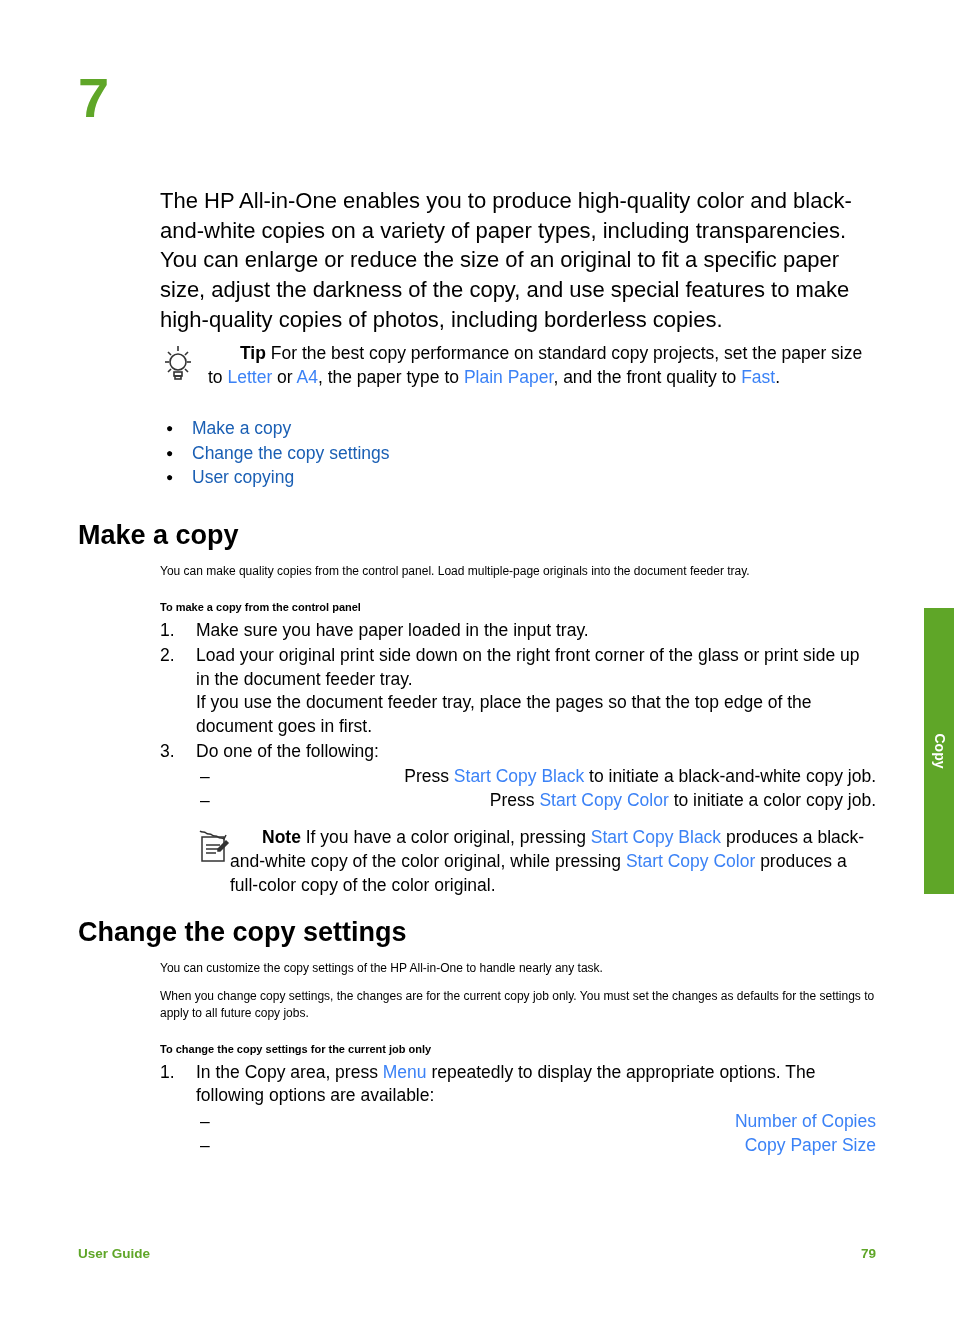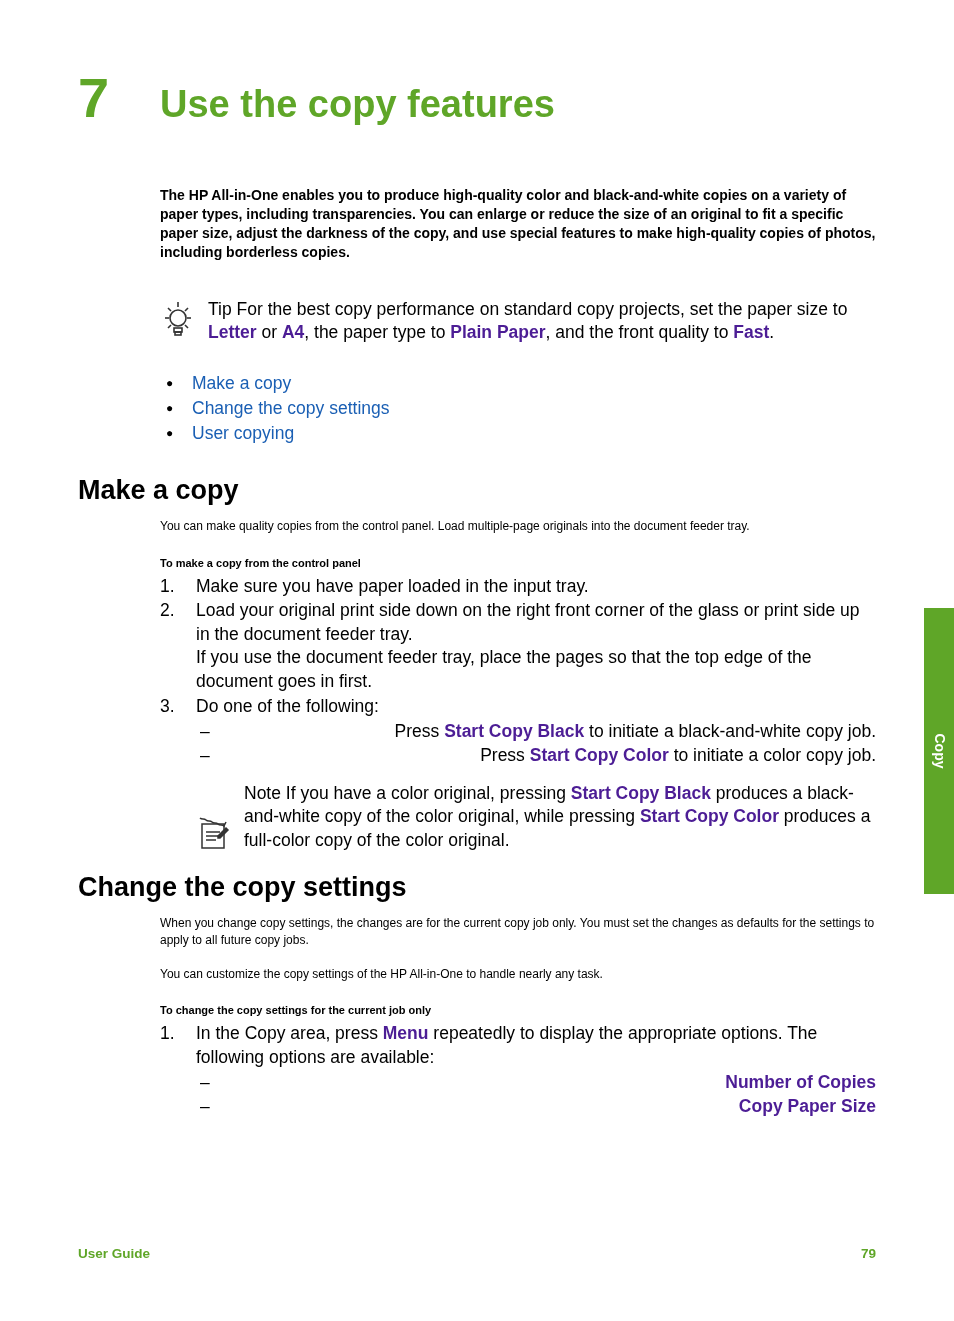--- a/index.html
+++ b/index.html
@@ -30,43 +30,42 @@
     .chapter-title {
       font-size: 38px;
       font-weight: bold;
       color: #5fa628;
       line-height: 1.1;
     }
     .body-indent {
       margin-left: 82px;
     }
     .intro-para {
-      font-size: 14px;
-      line-height: 1.35;
-      margin-bottom: 36px;
-      font-weight: bold;
+      font-size: 22px;
+      line-height: 1.35;
+      margin-bottom: 8px;
     }
     .tip-box {
       display: flex;
       align-items: flex-start;
       margin-bottom: 26px;
       gap: 12px;
     }
     .tip-icon {
       width: 36px;
       height: 42px;
       flex-shrink: 0;
       margin-top: 2px;
     }
     .tip-text {
       font-size: 17.5px;
       line-height: 1.35;
     }
-    .bold-label { font-weight: normal; }
-    .orange { color: #4c1d95; font-weight: bold; }
+    .bold-label { font-weight: bold; margin-left: 32px; }
+    .orange { color: #3b82f6; font-weight: normal; }
     .toc {
       list-style: none;
       margin-bottom: 30px;
     }
     .toc li {
       font-size: 17.5px;
       line-height: 1.42;
       position: relative;
       padding-left: 32px;
     }
@@ -130,22 +129,21 @@
       text-align: right;
     }
     .sub-list li::before {
       content: "–";
       position: absolute;
       left: 4px;
       top: 0;
     }
     .note-box {
       display: flex;
-      align-items: flex-end;
-      gap: 14px;
+      align-items: flex-start;
       margin-top: 14px;
       margin-bottom: 20px;
       margin-left: 36px;
     }
     .note-icon {
       width: 34px;
       height: 36px;
       flex-shrink: 0;
       margin-top: 3px;
     }
@@ -183,21 +181,20 @@
       color: #5fa628;
     }
   </style>
 </head>
 <body>
 
 <div class="content">
 
   <div class="chapter-header">
     <div class="chapter-number">7</div>
-    <div class="chapter-title">Use the copy features</div>
   </div>
 
   <div class="body-indent">
     <p class="intro-para">The HP All-in-One enables you to produce high-quality color and black-and-white copies on a variety of paper types, including transparencies. You can enlarge or reduce the size of an original to fit a specific paper size, adjust the darkness of the copy, and use special features to make high-quality copies of photos, including borderless copies.</p>
 
     <div class="tip-box">
       <svg class="tip-icon" viewBox="0 0 36 42">
         <g stroke="#333" stroke-width="1.6" fill="none">
           <circle cx="18" cy="18" r="8"></circle>
           <rect x="14" y="28" width="8" height="4"></rect>
@@ -254,22 +251,22 @@
         </g>
       </svg>
       <div class="note-text">
         <span class="bold-label">Note</span><span>  If you have a color original, pressing </span><span class="orange">Start Copy Black</span><span> produces a black-and-white copy of the color original, while pressing </span><span class="orange">Start Copy Color</span><span> produces a full-color copy of the color original.</span>
       </div>
     </div>
   </div>
 
   <h2 class="section-heading">Change the copy settings</h2>
   <div class="body-indent">
+    <p class="para" style="margin-bottom:12px">You can customize the copy settings of the HP All-in-One to handle nearly any task.</p>
     <p class="para">When you change copy settings, the changes are for the current copy job only. You must set the changes as defaults for the settings to apply to all future copy jobs.</p>
-    <p class="para" style="margin-bottom:12px">You can customize the copy settings of the HP All-in-One to handle nearly any task.</p>
     <p class="sub-heading">To change the copy settings for the current job only</p>
     <ol class="steps">
       <li>
         <span>In the Copy area, press </span><span class="orange">Menu</span><span> repeatedly to display the appropriate options. The following options are available:</span>
         <ul class="sub-list">
           <li><span class="orange">Number of Copies</span></li>
           <li><span class="orange">Copy Paper Size</span></li>
         </ul>
       </li>
     </ol>

